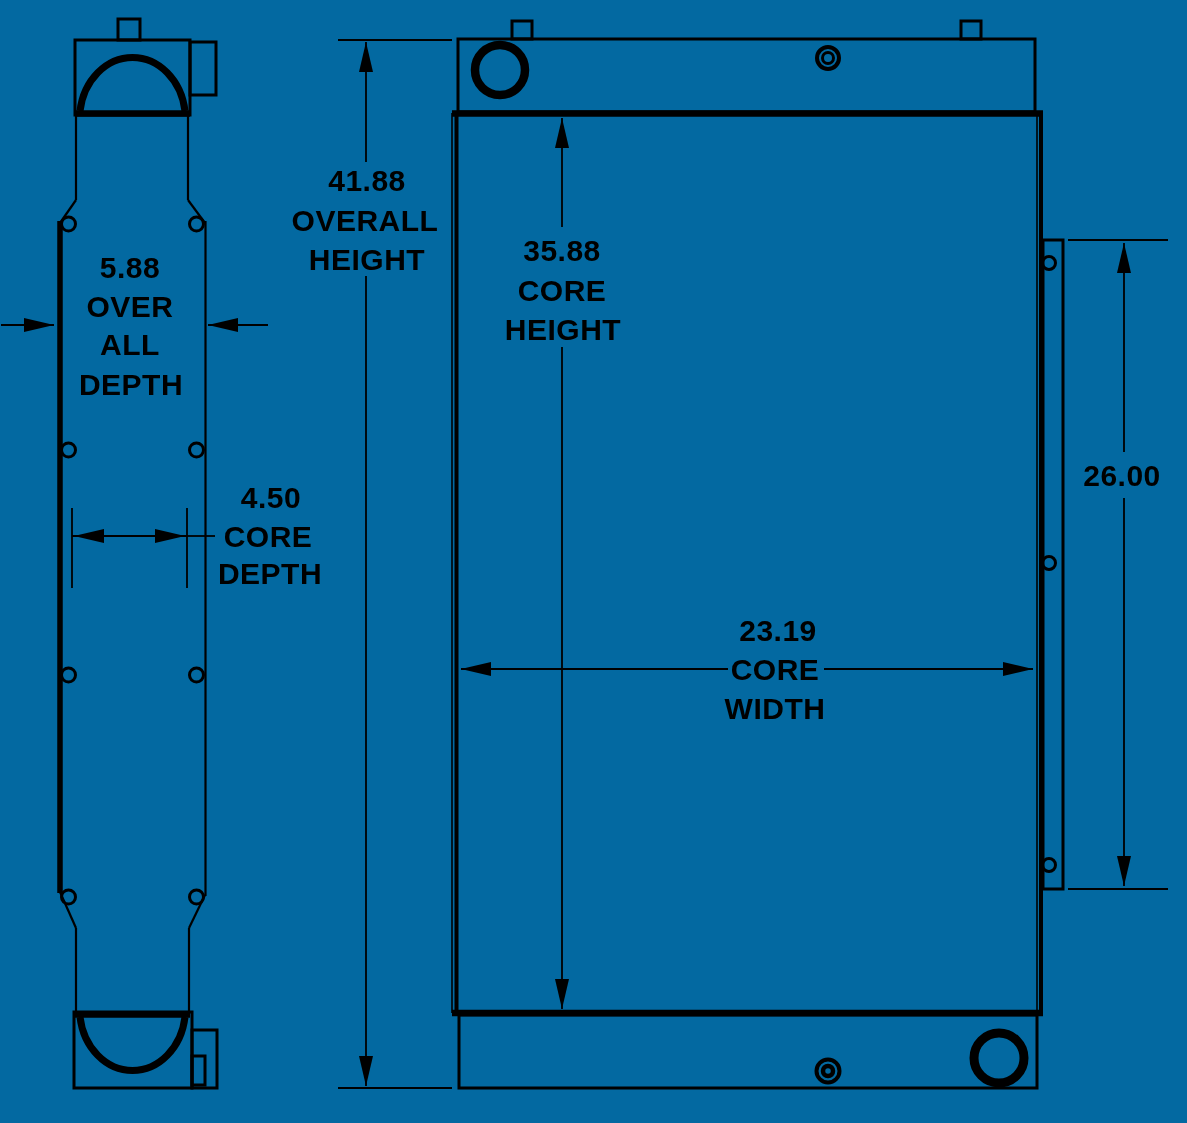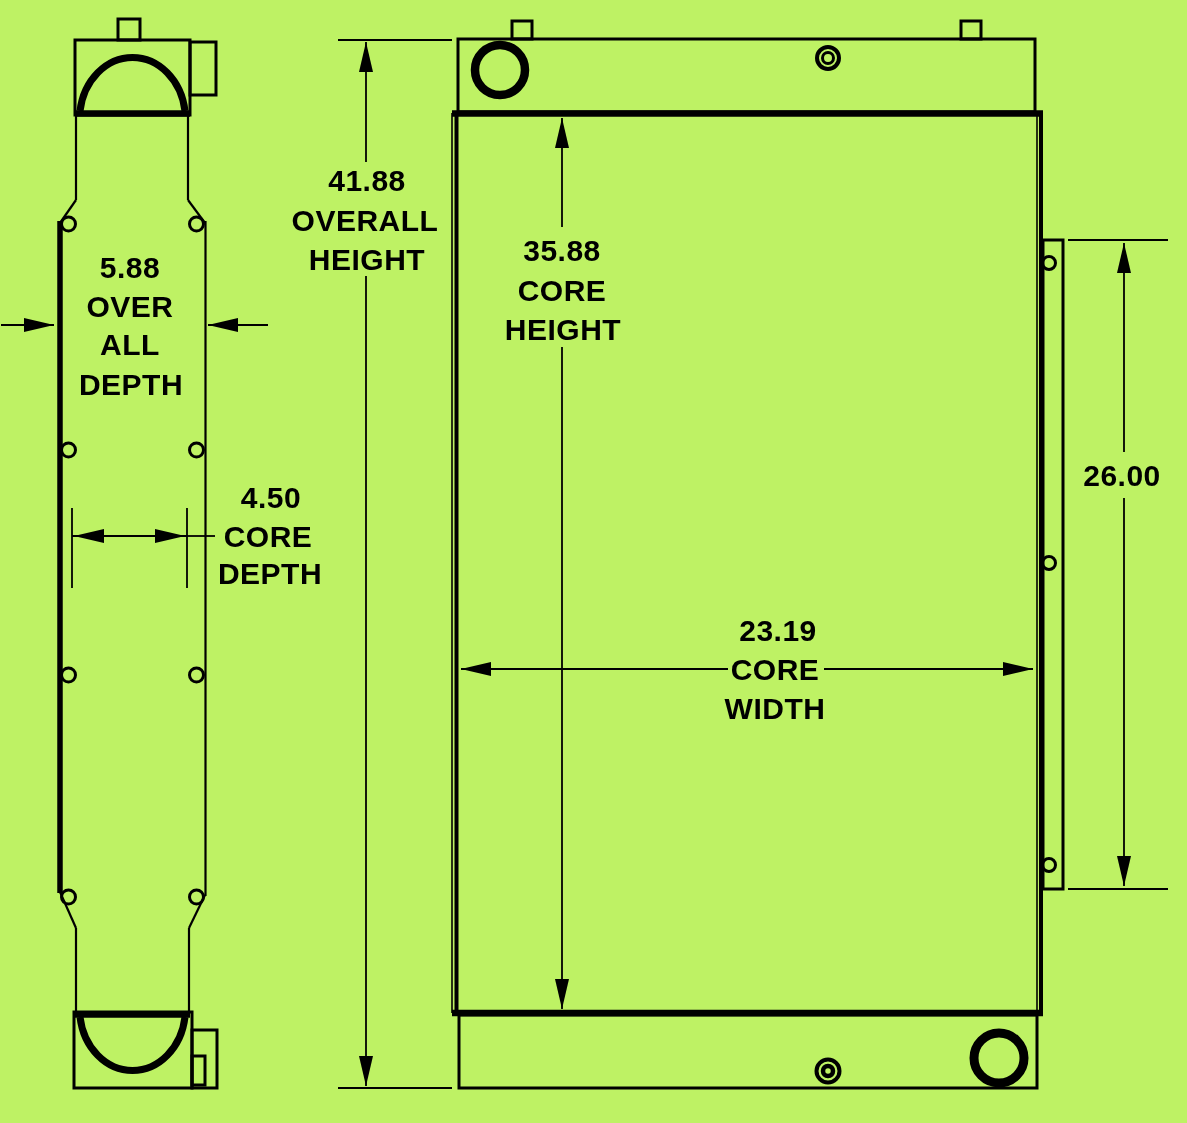--- a/index.html
+++ b/index.html
@@ -8,21 +8,21 @@
     background: #ffffff;
     width: 1187px;
     height: 1123px;
     overflow: hidden;
     font-family: "Liberation Sans", sans-serif;
   }
   .canvas {
     position: relative;
     width: 1187px;
     height: 1123px;
-    background: #bef264;
+    background: #0369a1;
   }
   svg { display: block; }
   .ln  { stroke: #000000; fill: none; }
   .w1  { stroke-width: 1.6; }
   .w2  { stroke-width: 2.2; }
   .w3  { stroke-width: 3; }
   .w4  { stroke-width: 4; }
   .w6  { stroke-width: 6.5; }
   .w8  { stroke-width: 8.5; }
   .dim { stroke: #000000; stroke-width: 1.8; fill: none; }

